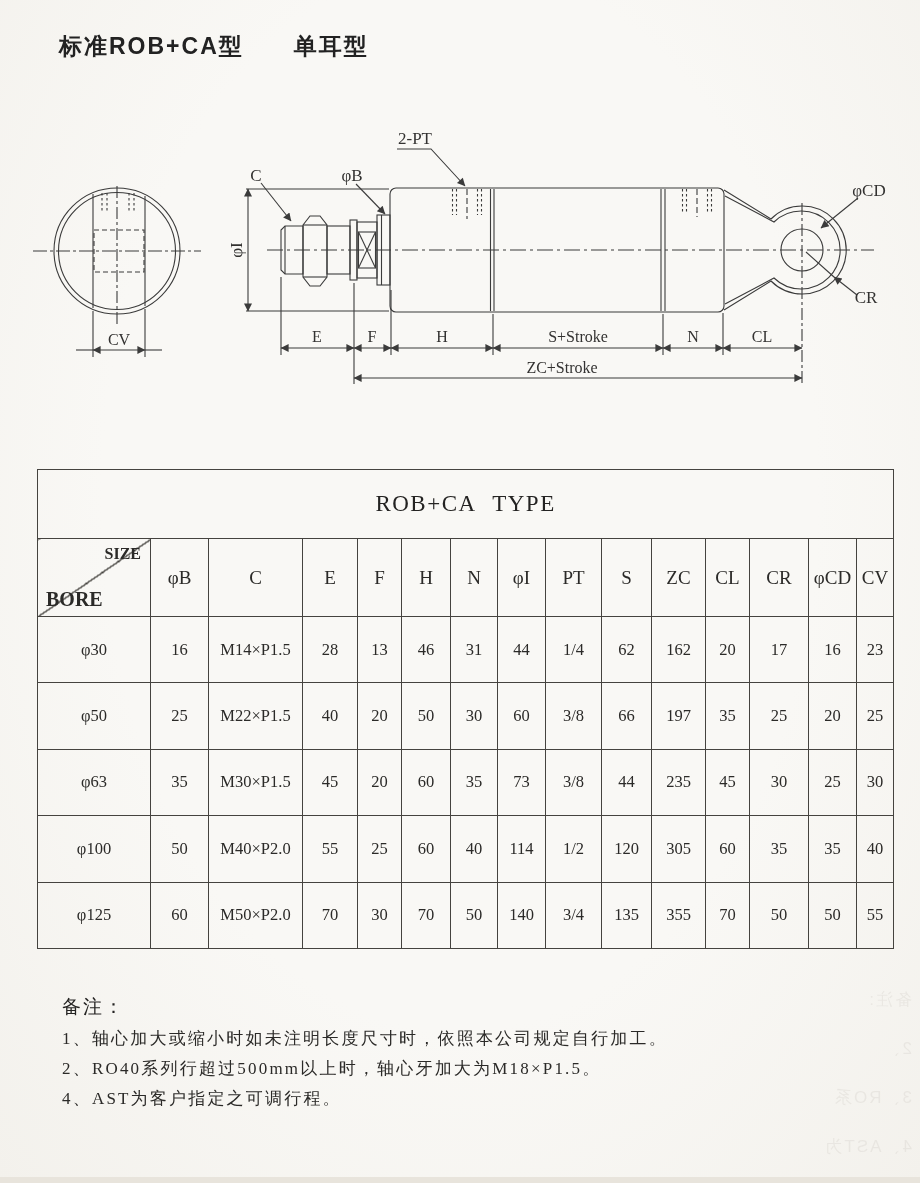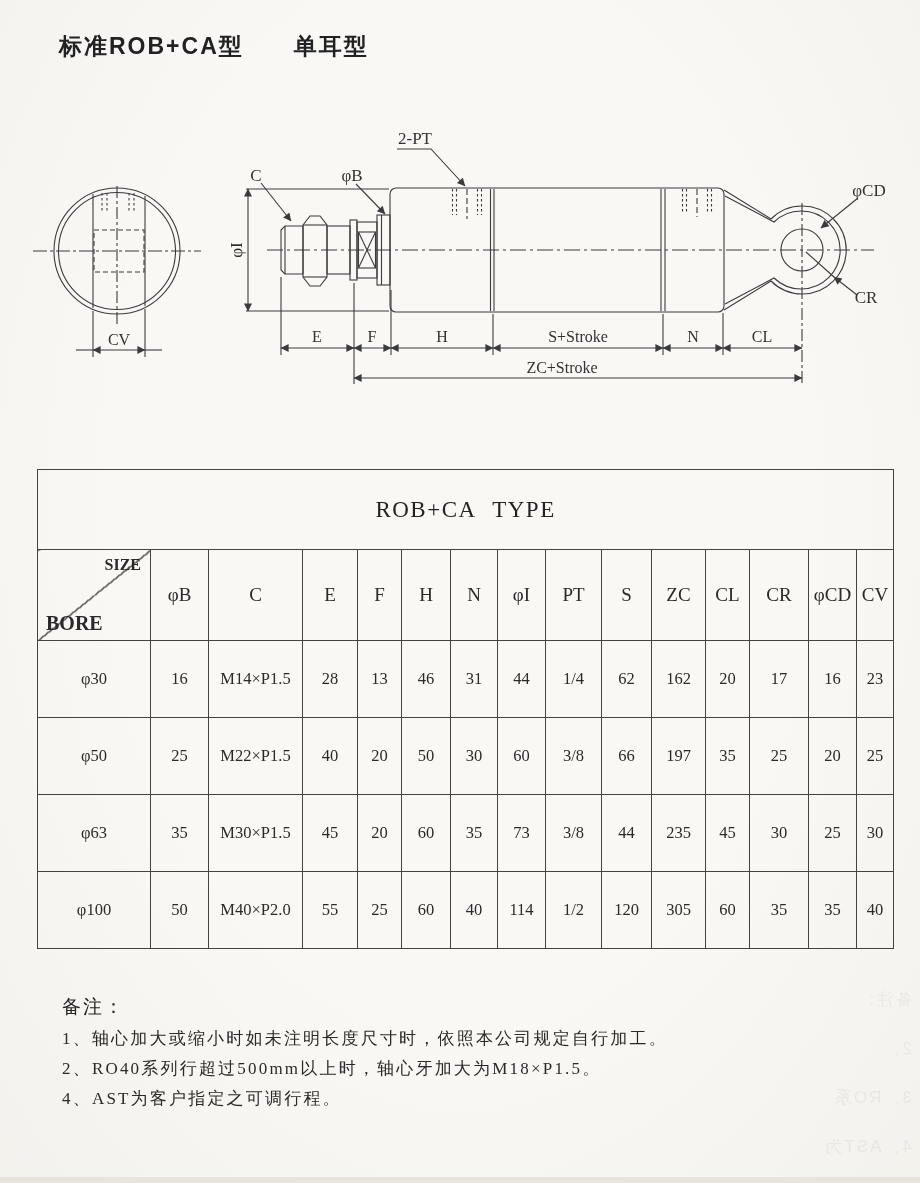--- a/index.html
+++ b/index.html
@@ -292,20 +292,37 @@
           <td>40</td>
           <td>114</td>
           <td>1/2</td>
           <td>120</td>
           <td>305</td>
           <td>60</td>
           <td>35</td>
           <td>35</td>
           <td>40</td>
     </tr>
+    <tr class="drow">
+      <td>φ125</td>
+          <td>60</td>
+          <td>M50×P2.0</td>
+          <td>70</td>
+          <td>30</td>
+          <td>70</td>
+          <td>50</td>
+          <td>140</td>
+          <td>3/4</td>
+          <td>135</td>
+          <td>355</td>
+          <td>70</td>
+          <td>50</td>
+          <td>50</td>
+          <td>55</td>
+    </tr>
   </tbody>
     </table>
 
   <div class="notes">
     <div class="notes-heading">备注：</div>
     <div class="note-item">1、轴心加大或缩小时如未注明长度尺寸时，依照本公司规定自行加工。</div>
     <div class="note-item">2、RO40系列行超过500mm以上时，轴心牙加大为M18×P1.5。</div>
     <div class="note-item">4、AST为客户指定之可调行程。</div>
   </div>
 

